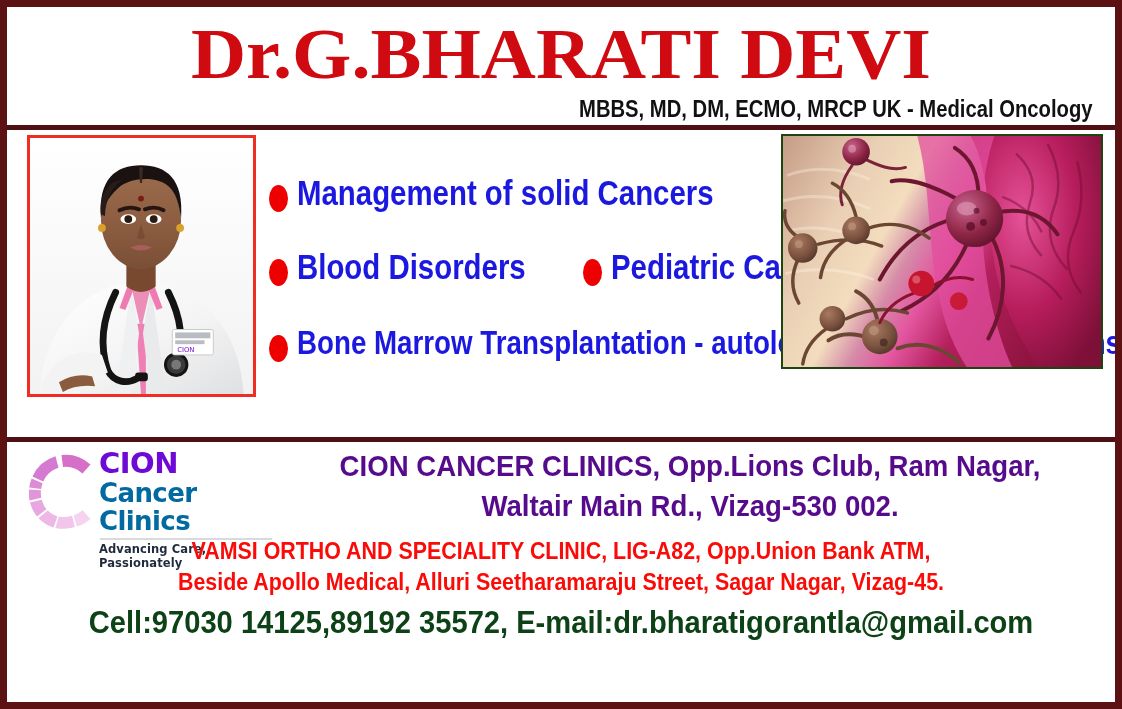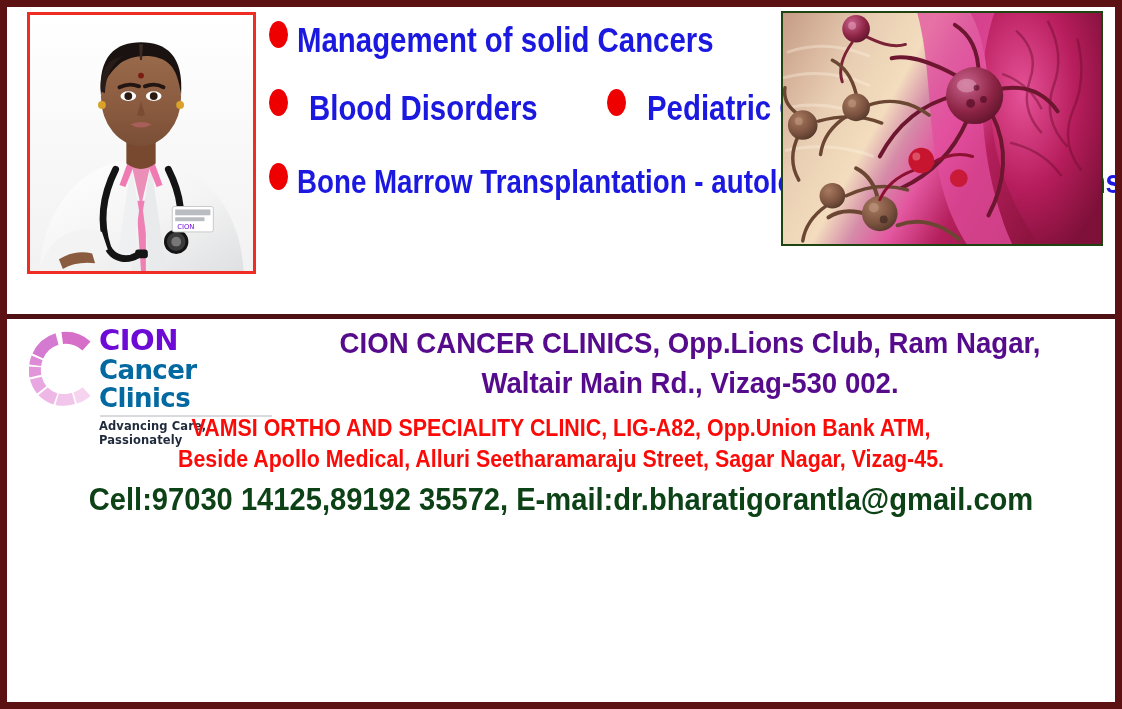--- a/index.html
+++ b/index.html
@@ -116,25 +116,25 @@
 
   
   .services {
     position: absolute;
     left: 262px;
     top: 14px;
     right: 10px;
   }
   .service-row {
     display: flex;
-    align-items: flex-start;
+    align-items: flex-end;
     white-space: nowrap;
   }
   .service-row.r1 { height: 68px; }
-  .service-row.r2 { height: 74px; gap: 12px; }
+  .service-row.r2 { height: 74px; }
   .service-row.r3 { height: 76px; }
   .service-row.r4 { height: 76px; }
 
   .bullet {
     display: inline-block;
     width: 19px;
     height: 27px;
     border-radius: 50%;
     background: #ee0000;
     flex: 0 0 auto;
@@ -254,20 +254,24 @@
     color: #0c4216;
     transform: scaleX(0.91);
     white-space: nowrap;
   }
 </style>
 </head>
 <body>
 
 <div class="card">
 
+  <div class="header">
+    <div class="doctor-name">Dr.G.BHARATI DEVI</div>
+    <div class="qualifications">MBBS, MD, DM, ECMO, MRCP UK - Medical Oncology</div>
+  </div>
 
 
   <div class="body-band">
 
     <div class="photo-frame">
       <svg viewBox="0 0 229 262" preserveAspectRatio="xMidYMid slice">
         <defs>
           <linearGradient id="bgGrad" x1="0" y1="0" x2="0" y2="1">
             <stop offset="0%" stop-color="#ffffff"></stop>
             <stop offset="100%" stop-color="#f2f2f2"></stop>

